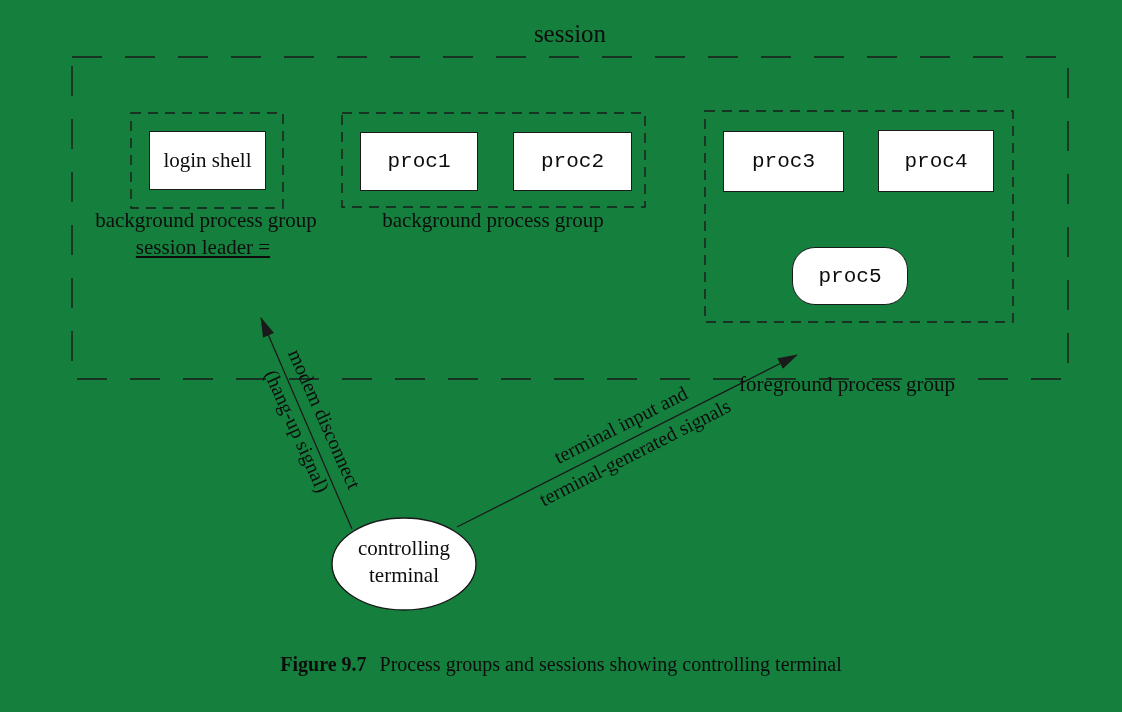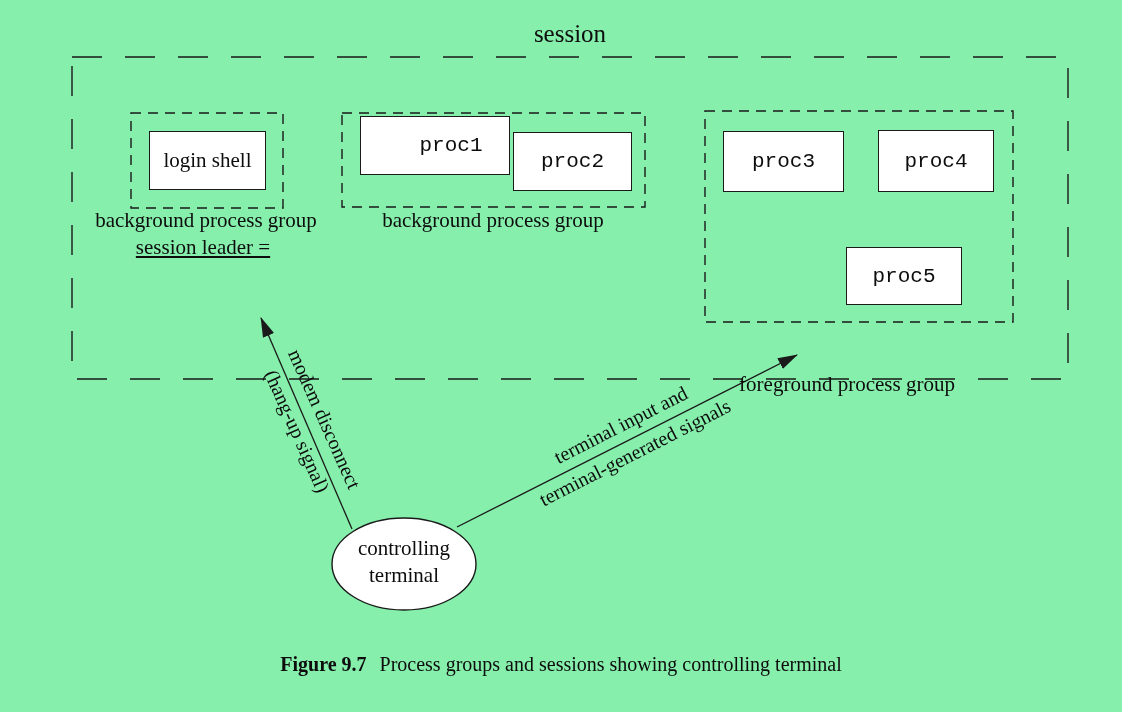--- a/index.html
+++ b/index.html
@@ -1,19 +1,19 @@
 <!DOCTYPE html>
 <html><head>
 <meta charset="utf-8">
 <style>
   html,body{margin:0;padding:0;background:#ffffff;}
   #figure{
     position:relative;
     width:1122px;height:712px;
-    background:#86efac;
+    background:#15803d;
     font-family:"Liberation Serif","DejaVu Serif",serif;
     color:#0d0d0d;
     overflow:hidden;
   }
   #shapes{position:absolute;left:0;top:0;width:1122px;height:712px;}
   .label{position:absolute;white-space:nowrap;font-size:21px;line-height:23px;}
   .centered{transform:translateX(-50%);text-align:center;}
   .session-title{font-size:25px;}
   .proc-box{
     position:absolute;
@@ -74,35 +74,35 @@
   <div class="label centered session-title" style="left:570px;top:22px;">session</div>
 
   <div class="proc-box" style="left:149px;top:131px;width:115px;height:57px;">
     <span>login shell</span>
   </div>
   <div class="label centered" style="left:206px;top:209px;">background process group</div>
   <div class="label centered multiline" style="left:203px;top:236px;">
     <div>session leader =</div>
   </div>
 
-  <div class="proc-box mono" style="left:360px;top:116px;width:116px;height:57px;padding-left:32px;">
+  <div class="proc-box mono" style="left:360px;top:132px;width:116px;height:57px;">
     <span>proc1</span>
   </div>
   <div class="proc-box mono" style="left:513px;top:132px;width:117px;height:57px;text-align:center;">
     <span>proc2</span>
   </div>
   <div class="label centered" style="left:493px;top:209px;">background process group</div>
 
   <div class="proc-box mono" style="left:723px;top:131px;width:119px;height:59px;align-items:center;">
     <span>proc3</span>
   </div>
   <div class="proc-box mono" style="left:878px;top:130px;width:114px;height:60px;">
     <span>proc4</span>
   </div>
-  <div class="proc-box mono" style="left:846px;top:247px;width:114px;height:56px;">
+  <div class="proc-box mono" style="left:792px;top:247px;width:114px;height:56px;border-radius:23px;">
     <span>proc5</span>
   </div>
   <div class="label centered" style="left:847px;top:325px;margin-top:48px;">foreground process group</div>
 
   <div class="ellipse-label">
     <div>controlling</div>
     <div>terminal</div>
   </div>
 
   <div class="arrow-label left">

